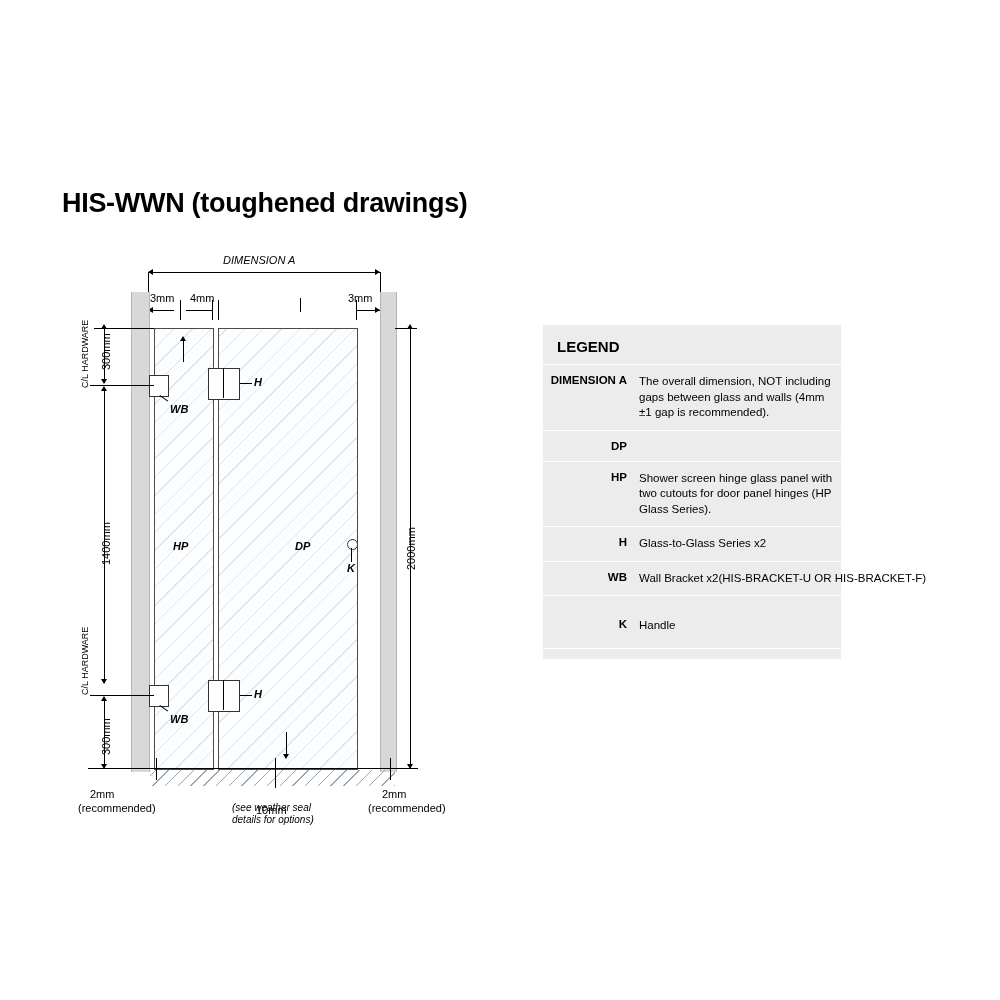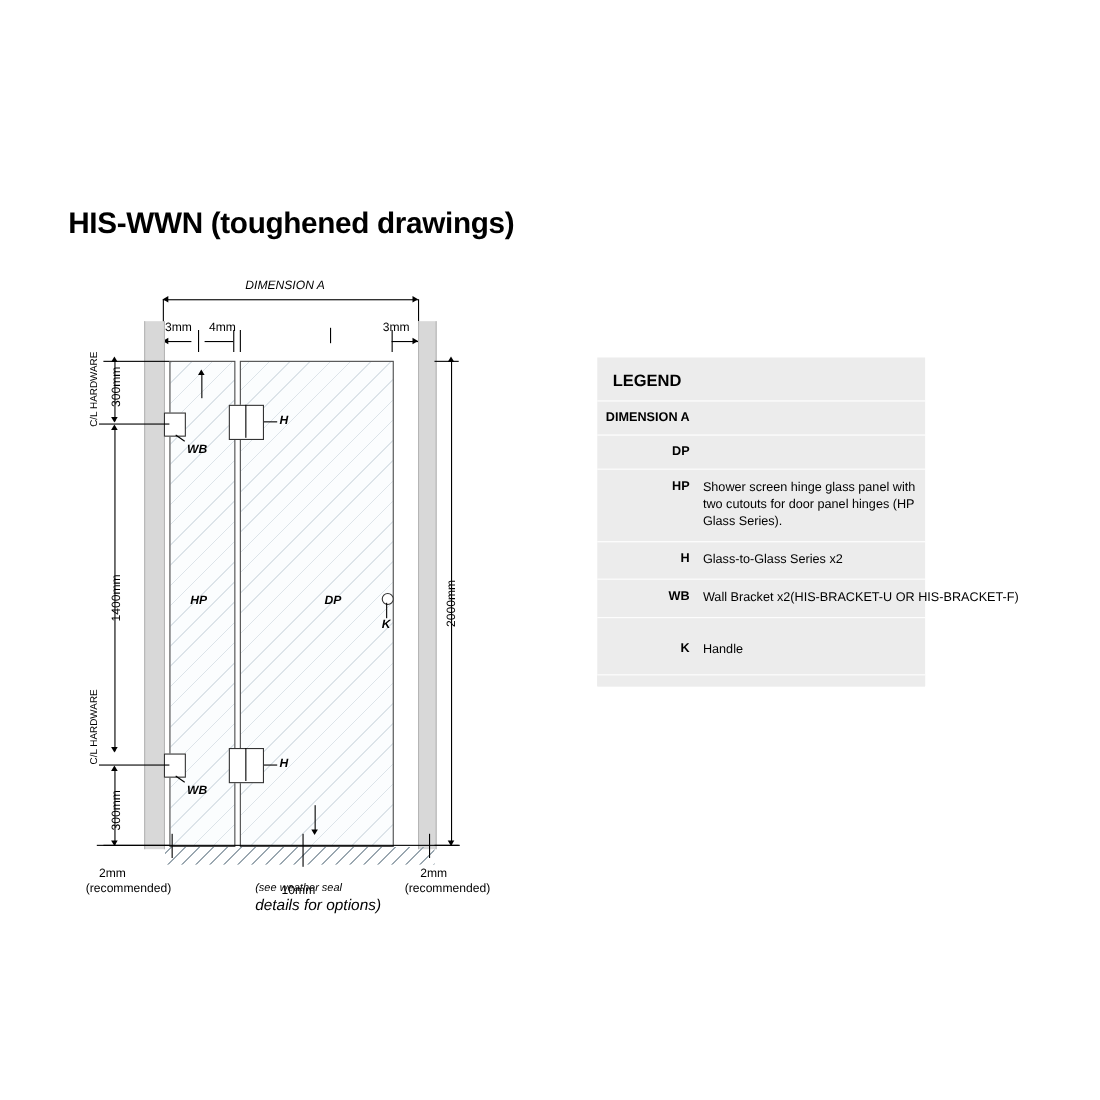--- a/index.html
+++ b/index.html
@@ -257,32 +257,33 @@
   <div class="line-h" style="left:28px; top:528px; width:330px; border-top:1px solid #000;"></div>
   <div id="floor-hatch" style="left:90px; top:530px; width:245px;"></div>
 
   <div class="line-v" style="left:96px; top:518px; height:22px;"></div>
   <div class="lbl" style="left:30px; top:548px;">2mm</div>
   <div class="lbl" style="left:18px; top:562px;">(recommended)</div>
 
   <div class="line-v" style="left:215px; top:518px; height:30px;"></div>
   <div class="lbl" style="left:196px; top:564px;">10mm</div>
   <div class="lbl lbl-i" style="left:172px; top:562px; font-size:10px;">(see weather seal</div>
-  <div class="lbl lbl-i" style="left:172px; top:574px; font-size:14px;">details for options)</div>
+  <div class="lbl lbl-i" style="left:172px; top:574px; font-size:10px;">details for options)</div>
 
   <div class="line-v" style="left:330px; top:518px; height:22px;"></div>
   <div class="lbl" style="left:322px; top:548px;">2mm</div>
   <div class="lbl" style="left:308px; top:562px;">(recommended)</div>
 </div>
 
 <div id="legend">
   <div id="legend-title">LEGEND</div>
 
   <div class="legend-row">
     <div class="legend-key">DIMENSION A</div>
+    <div class="legend-val">The overall dimension, NOT including gaps between glass and walls (4mm ±1 gap is recommended).</div>
   </div>
 
   <div class="legend-row">
     <div class="legend-key">DP</div>
   </div>
 
   <div class="legend-row">
     <div class="legend-key">HP</div>
     <div class="legend-val">Shower screen hinge glass panel with two cutouts for door panel hinges (HP Glass Series).</div>
   </div>

